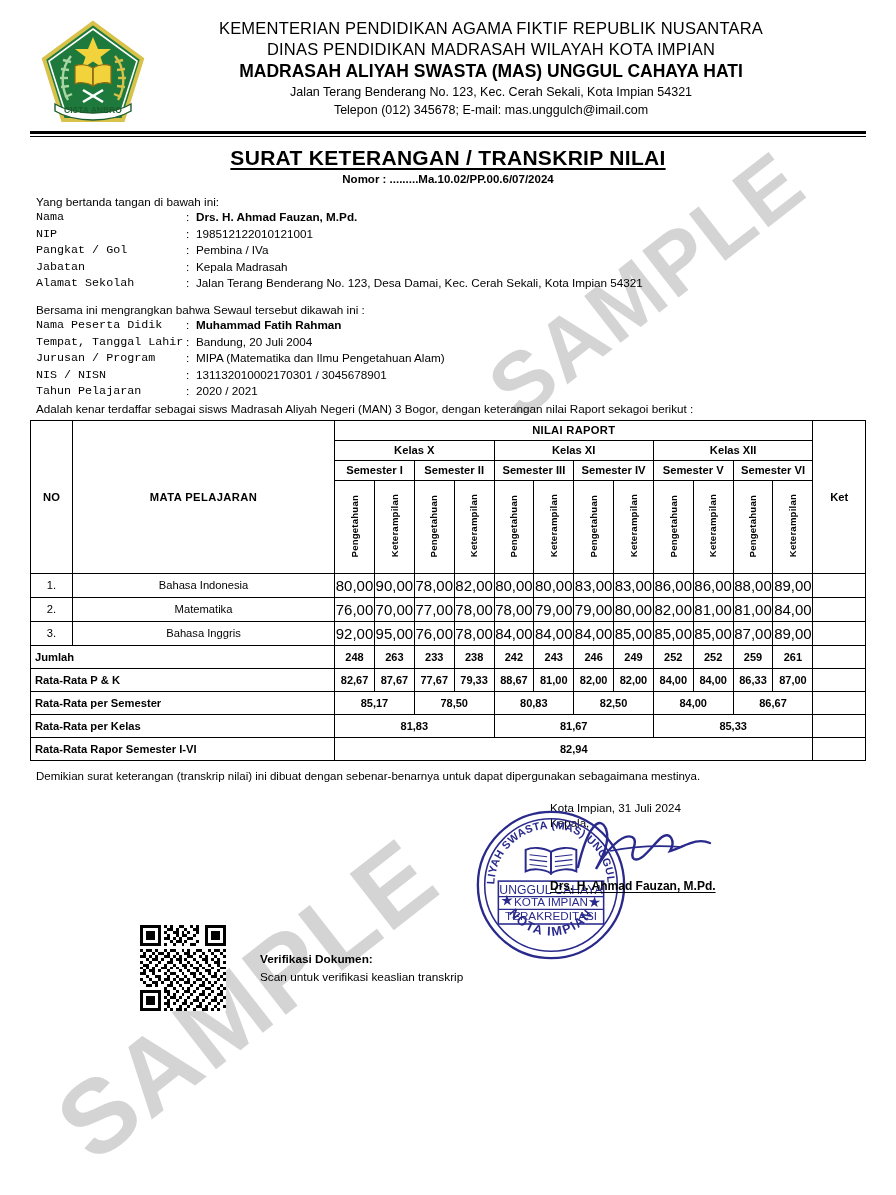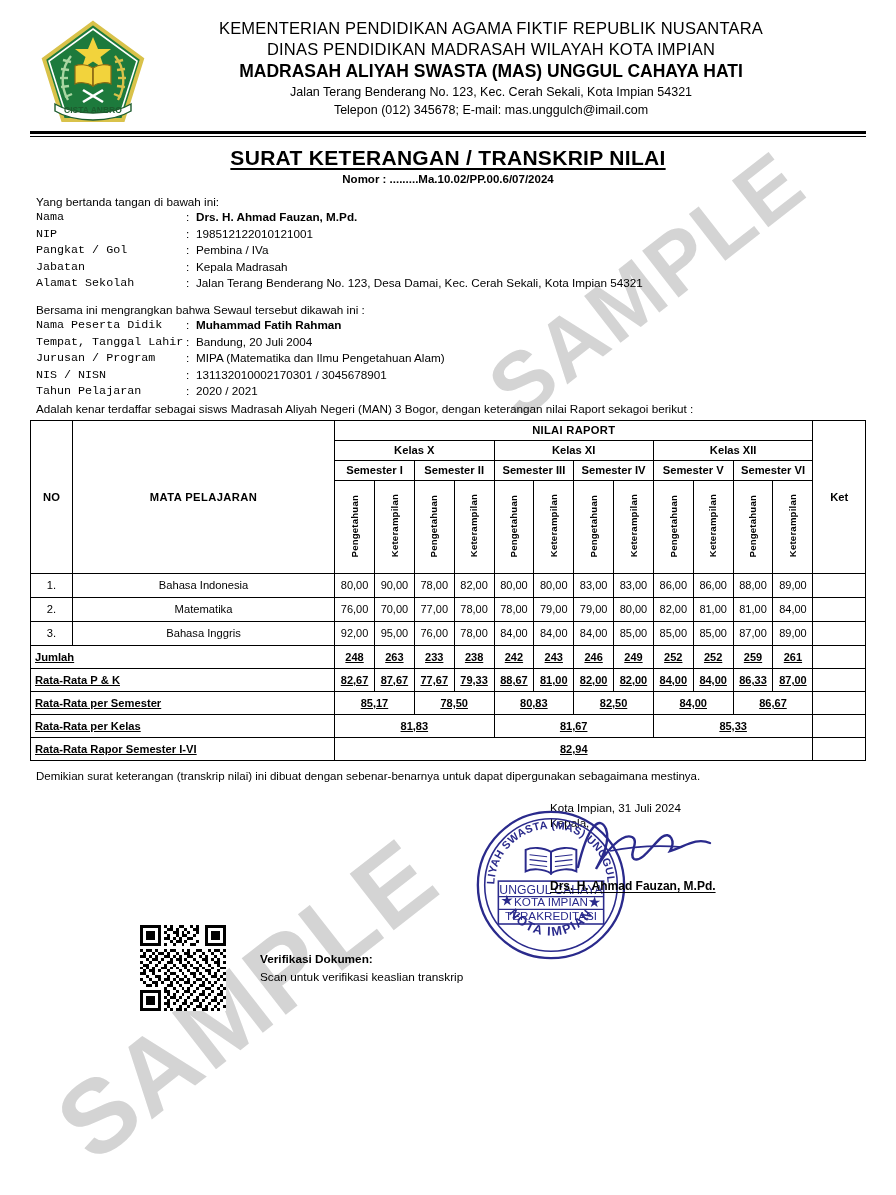--- a/index.html
+++ b/index.html
@@ -181,22 +181,22 @@
   .th-no, .th-mapel, .th-ket {
     font-weight: bold;
   }
   .th-mapel { letter-spacing: .4px; font-size: 11.4px; }
   .td-no { height: 23px; font-size: 11.2px; }
   .td-mapel {
     text-align: left;
     padding-left: 5px;
     font-size: 11.2px;
   }
-  .td-val { font-size: 11px; }
-  .row-sum td { font-weight: bold; height: 22px; text-decoration: underline; }
+  .td-val { font-size: 15px; }
+  .row-sum td { font-weight: bold; height: 22px; }
   .row-sum .td-mapel-left {
     text-align: left;
     padding-left: 4px;
     font-size: 11.2px;
   }
 
   
   .closing {
     position: relative;
     z-index: 10;

